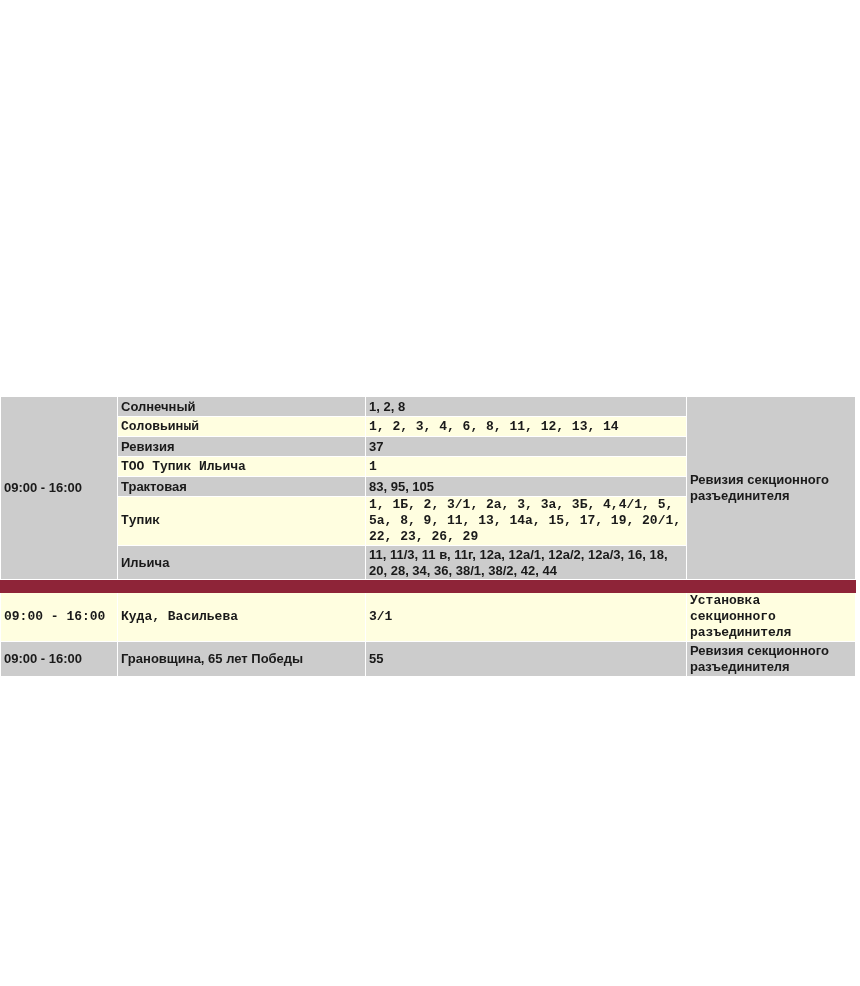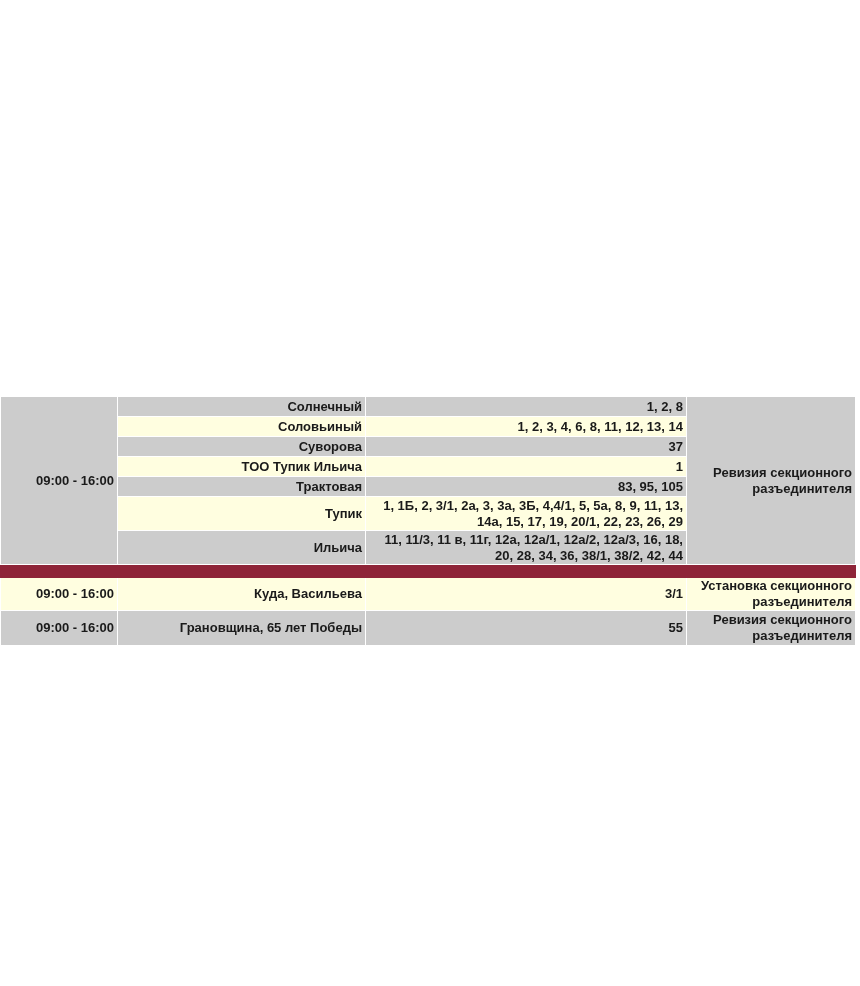--- a/index.html
+++ b/index.html
@@ -1,24 +1,24 @@
 <!DOCTYPE html>
 <html><head>
 <meta charset="utf-8">
 <style>
   * { margin:0; padding:0; box-sizing:border-box; }
   html,body { width:860px; height:986px; background:#ffffff; overflow:hidden;
               font-family:"Liberation Sans", sans-serif; }
   table.sched { border-collapse:collapse; table-layout:fixed;
                 position:absolute; top:396px; left:0; width:855px; }
-  td { border:1px solid #ffffff; text-align:right; vertical-align:middle;
+  td { border:1px solid #ffffff; text-align:left; vertical-align:middle;
        font-weight:bold; font-size:13px; line-height:16px; color:#1a1a1a;
        padding:0 3px; overflow:hidden; }
   .gray  { background:#cccccc; }
-  .cream { background:#fffee0; }
+  .cream { background:#fffee0;font-family:Liberation Mono, monospace; }
   tr.r20 td { height:20px; }
   tr.r34 td { height:34px; }
   tr.r32 td { height:32px; }
   tr.r35 td { height:35px; }
   tr.sepbar td { background:#8e2438; border:1px solid #8e2438; height:13px; padding:0; }
 </style>
 </head>
 <body>
 
 <table class="sched">
@@ -34,21 +34,21 @@
     <td class="gray" rowspan="7">09:00 - 16:00</td>
     <td class="gray">Солнечный</td>
     <td class="gray">1, 2, 8</td>
     <td class="gray" rowspan="7">Ревизия секционного разъединителя</td>
   </tr>
   <tr class="r20">
     <td class="cream">Соловьиный</td>
     <td class="cream">1, 2, 3, 4, 6, 8, 11, 12, 13, 14</td>
   </tr>
   <tr class="r20">
-    <td class="gray">Суворова</td>
+    <td class="gray">Ревизия</td>
     <td class="gray">37</td>
   </tr>
   <tr class="r20">
     <td class="cream">ТОО Тупик Ильича</td>
     <td class="cream">1</td>
   </tr>
   <tr class="r20">
     <td class="gray">Трактовая</td>
     <td class="gray">83, 95, 105</td>
   </tr>

